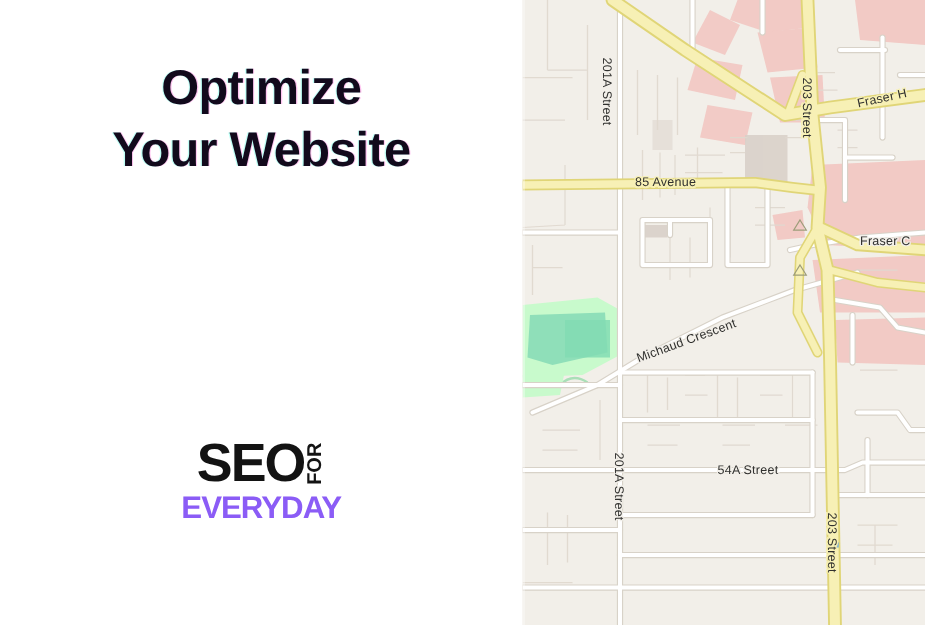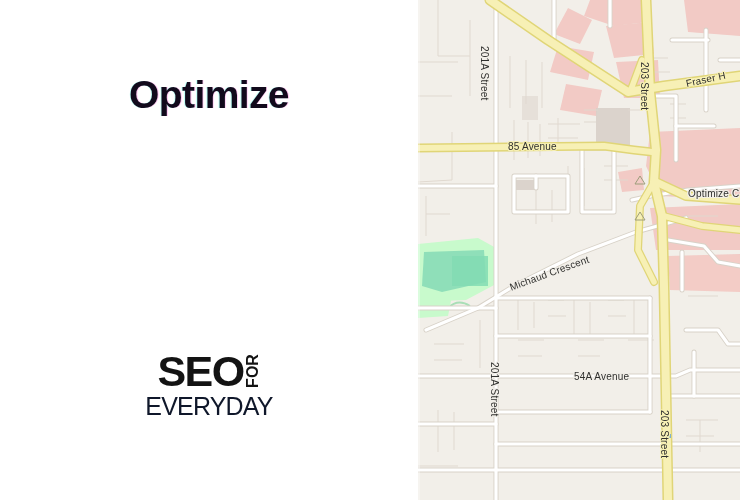--- a/index.html
+++ b/index.html
@@ -19,21 +19,21 @@
 
   
   #left-panel {
     position:relative;
     width:418px; height:500px;
     background:#ffffff;
     display:flex;
     flex-direction:column;
     align-items:center;
     justify-content:flex-start;
-    padding-top:70px;
+    padding-top:46px;
     flex:0 0 418px;
   }
   #headline {
     width:330px;
     text-align:center;
     font-family:"Liberation Sans", sans-serif;
     font-weight:bold;
     font-size:39px;
     line-height:50px;
     letter-spacing:-0.6px;
@@ -78,25 +78,25 @@
     font-family:"Liberation Sans", sans-serif;
     font-weight:bold;
     font-size:16px;
     line-height:16px;
     letter-spacing:0px;
     color:#131313;
     white-space:nowrap;
   }
   #logo-everyday {
     font-family:"Liberation Sans", sans-serif;
-    font-weight:normal;
+    font-weight:bold;
     font-size:25px;
     line-height:26px;
     letter-spacing:-0.8px;
-    color:#0f172a;
+    color:#8b5cf6;
     margin-top:3px;
   }
 
   
   #map-panel {
     position:relative;
     width:322px; height:500px;
     flex:0 0 322px;
     overflow:hidden;
     background:#f2efe9;
@@ -128,20 +128,21 @@
 </style>
 </head>
 <body>
 
 <div id="root">
 
   <div id="left-panel">
 
     <div id="headline">
       <span class="hl-line">Optimize</span>
+      <span class="hl-line">Your Website</span>
     </div>
 
     <div id="logo">
       <div id="logo-top">
         <span id="logo-seo">SEO</span>
         <span id="logo-for-wrap">
           <span id="logo-for">FOR</span>
         </span>
       </div>
       <div id="logo-everyday">EVERYDAY</div>
@@ -327,25 +328,25 @@
     </div>
 
     <div class="maplabel" style="left:72px; top:46px; transform:rotate(90deg); transform-origin:left top;">201A Street</div>
 
     <div class="maplabel onroad" style="left:232px; top:62px; transform:rotate(90deg); transform-origin:left top;">203 Street</div>
 
     <div class="maplabel onroad" style="left:268px; top:78px; transform:rotate(-12deg); transform-origin:left center;">Fraser H</div>
 
     <div class="maplabel onroad" style="left:90px; top:141px;">85 Avenue</div>
 
-    <div class="maplabel" style="left:270px; top:188px;">Optimize C</div>
+    <div class="maplabel" style="left:270px; top:188px;">Fraser C</div>
 
     <div class="maplabel" style="left:92px; top:282px; transform:rotate(-20deg); transform-origin:left center;">Michaud Crescent</div>
 
-    <div class="maplabel" style="left:156px; top:371px;">54A Avenue</div>
+    <div class="maplabel" style="left:156px; top:371px;">54A Street</div>
 
     <div class="maplabel" style="left:82px; top:362px; transform:rotate(90deg); transform-origin:left top;">201A Street</div>
 
     <div class="maplabel onroad" style="left:252px; top:410px; transform:rotate(90deg); transform-origin:left top;">203 Street</div>
 
   </div>
 
 </div>
 
 </body></html>

